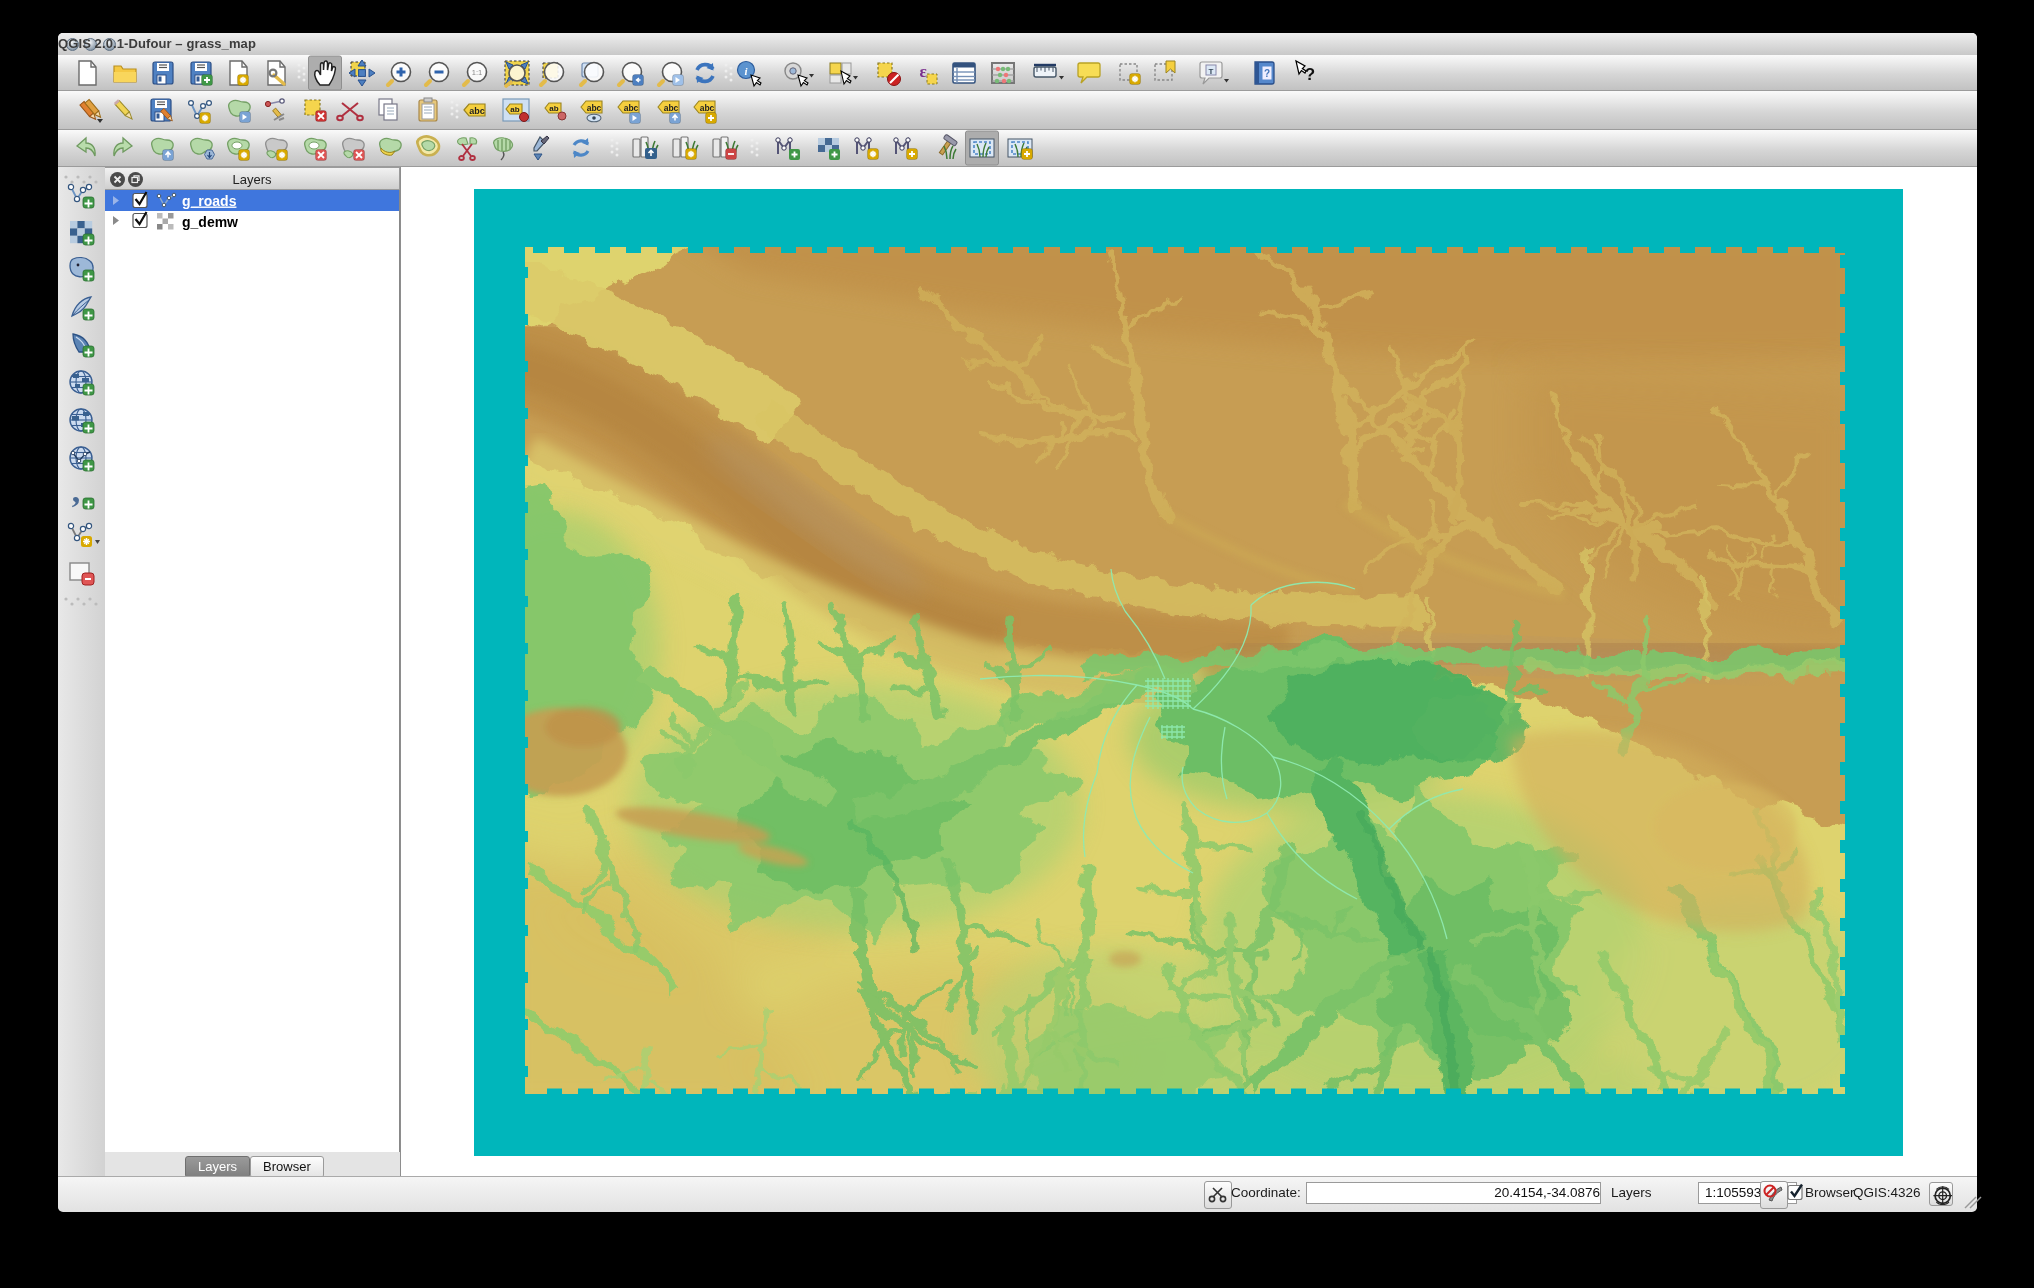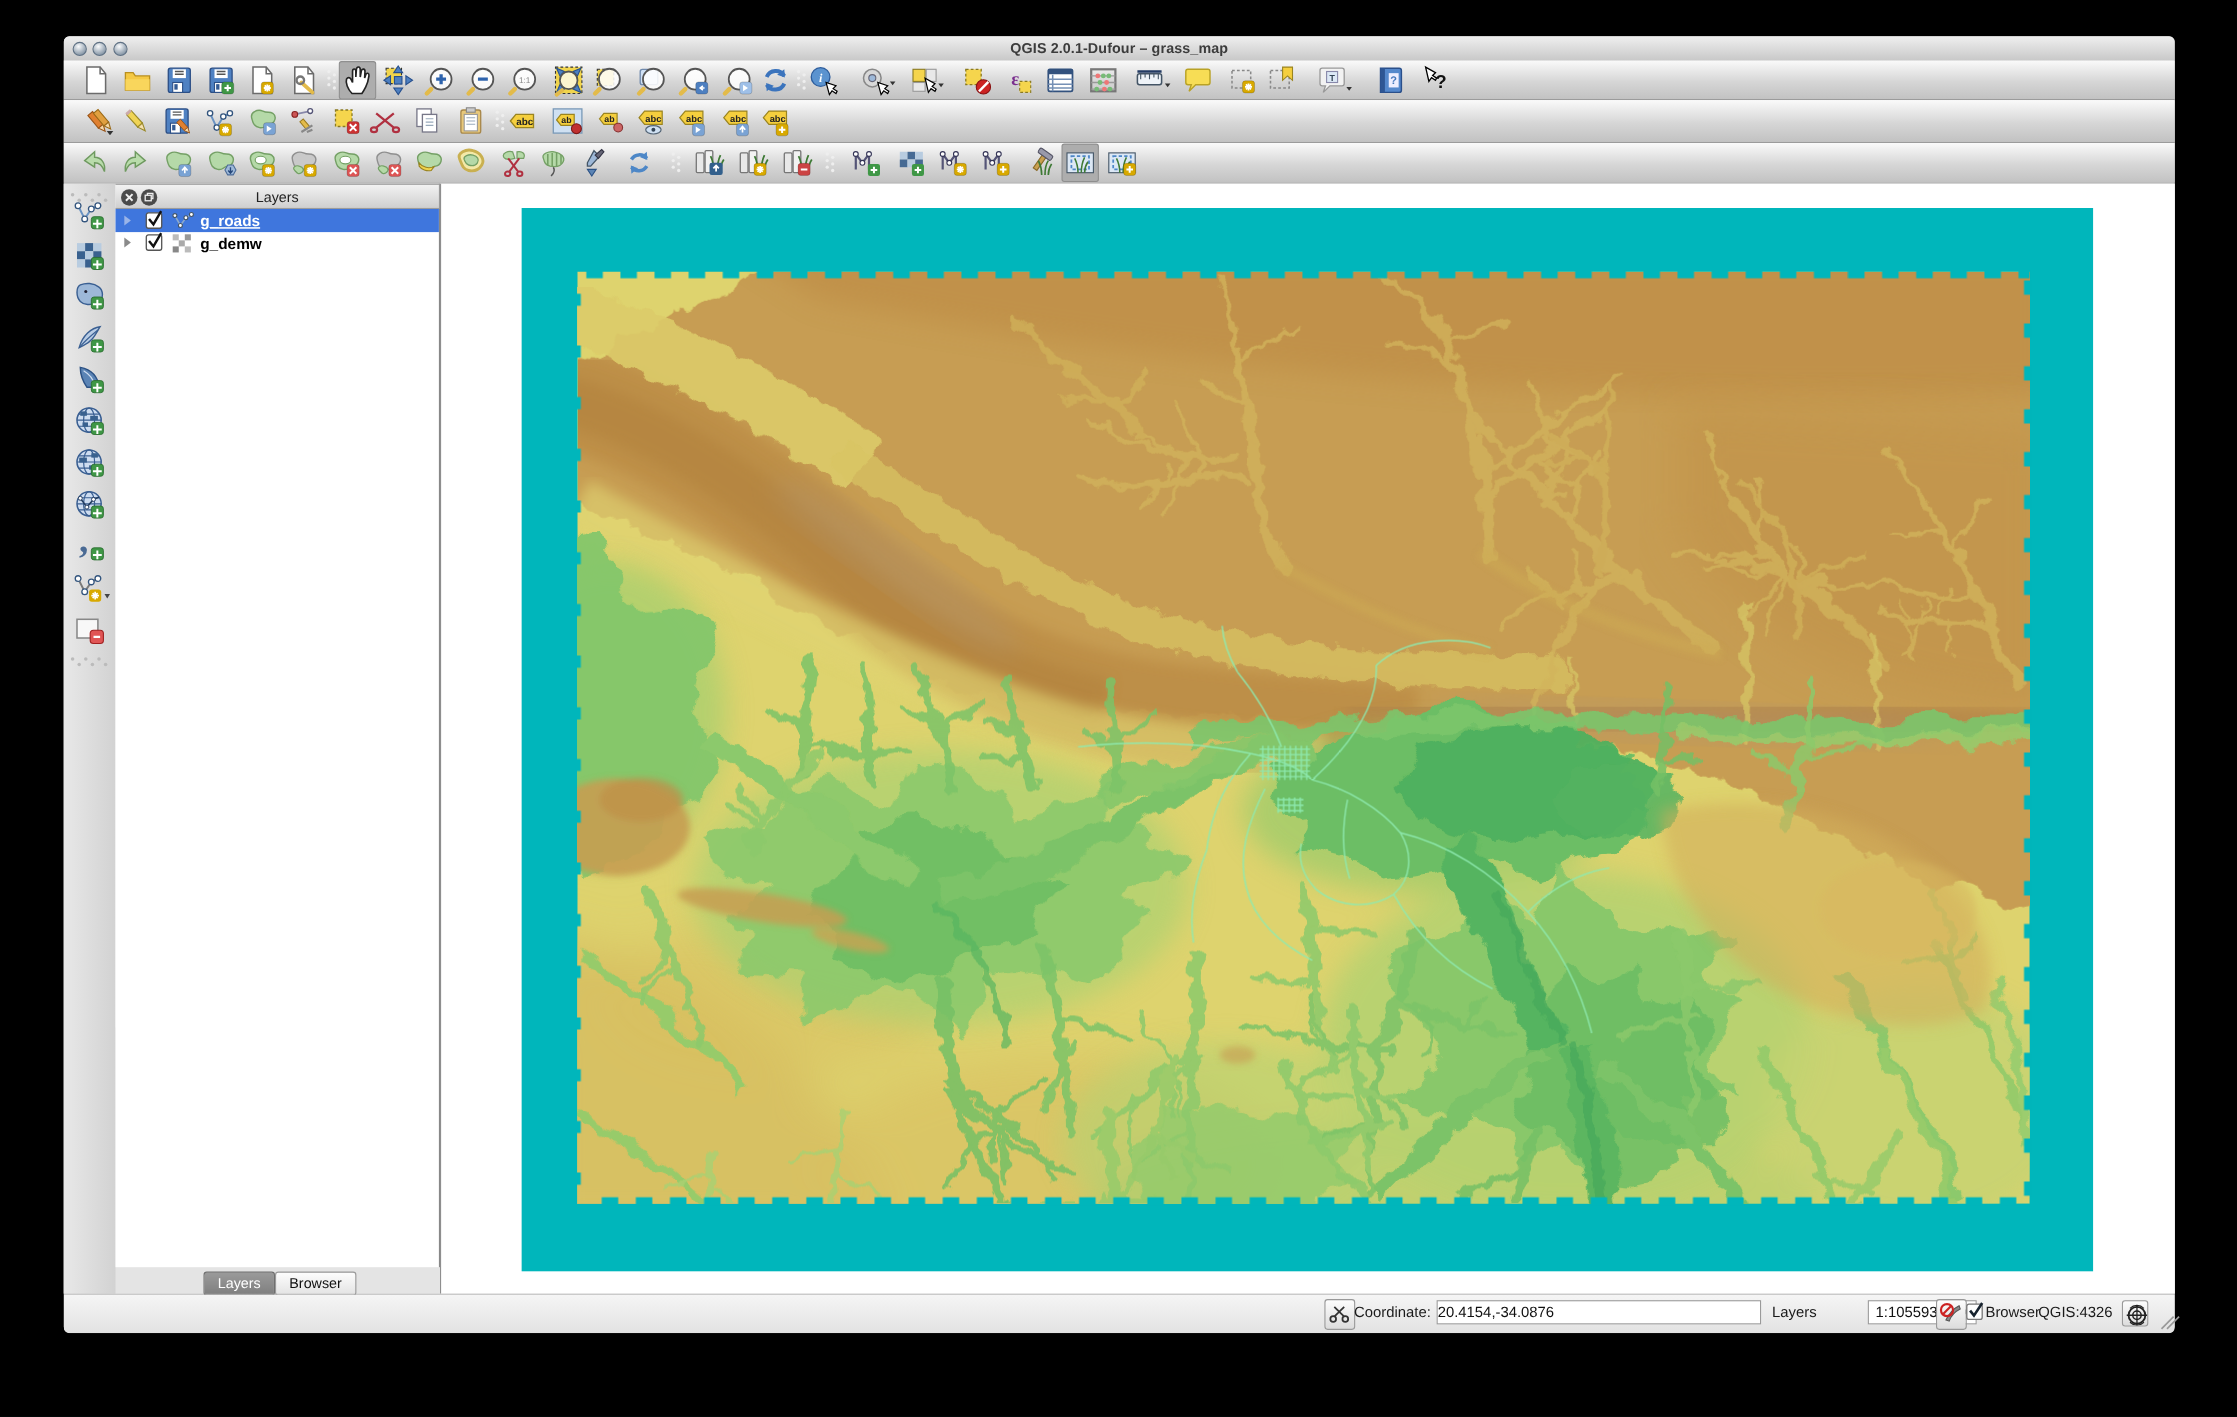--- a/index.html
+++ b/index.html
@@ -1,17 +1,17 @@
 <!DOCTYPE html>
 <html><head><meta charset="utf-8"><style>html,body{margin:0;padding:0;width:2034px;height:1288px;background:#000;font-family:"Liberation Sans",sans-serif;overflow:hidden}
 .abs{position:absolute}
 #win{position:absolute;left:58px;top:33px;width:1919px;height:1178px;background:#ececec;border-radius:5px;}
 #titlebar{position:absolute;left:0;top:0;width:100%;height:22px;background:linear-gradient(#efefef,#d4d4d4 70%,#c8c8c8);border-bottom:1px solid #8e8e8e;border-radius:5px 5px 0 0}
 .tl{position:absolute;top:5px;width:13px;height:13px;border-radius:50%;background:radial-gradient(circle at 40% 30%,#fafbfc,#aeb9c4 50%,#64788c);border:1px solid #5f7184;box-sizing:border-box}
-#title{position:absolute;width:100%;text-align:center;top:3px;font-size:13px;font-weight:bold;color:#3c3c3c;letter-spacing:0.1px}
+#title{position:absolute;width:100%;top:3px;font-size:13px;font-weight:bold;color:#3c3c3c;letter-spacing:0.1px}
 .toolrow{position:absolute;left:0;width:100%;background:linear-gradient(#fafafa,#d6d6d6 55%,#c2c2c2);border-bottom:1px solid #9b9b9b}
 #mainarea{position:absolute;left:0;top:134px;width:100%;height:1009px;background:#e4e4e4}
 #lefttool{position:absolute;left:0;top:134px;width:47px;height:1009px;background:linear-gradient(90deg,#e8e8e8,#d2d2d2)}
 #panel{position:absolute;left:47px;top:134px;width:295px;height:767px;background:#ececec}
 #panelhdr{position:absolute;left:0;top:0;width:100%;height:23px;background:linear-gradient(#f2f2f2,#cfcfcf);border:1px solid #9b9b9b;border-left:none;box-sizing:border-box;}
 #panelhdr .t{position:absolute;width:100%;text-align:center;top:4px;font-size:13px;color:#222}
 .pbtn{position:absolute;top:4px;width:15px;height:15px;border-radius:50%;background:#555;color:#eee;}
 #layerlist{position:absolute;left:0;top:23px;width:294px;height:962px;background:#fff;border-right:1px solid #888}
 .lrow{position:absolute;left:0;width:100%;height:21px;font-size:13px;font-weight:bold}
 #tabs{position:absolute;left:80px;top:989px;height:20px;display:flex}
@@ -1151,21 +1151,21 @@
     <div id="statusbar">
       <div class="sbtn" style="left:1146px;top:4px"><svg width="26" height="26">
           <g stroke="#333" stroke-width="1.6" fill="none">
             <line x1="8" y1="6" x2="17" y2="15"></line>
             <line x1="17" y1="6" x2="8" y2="15"></line>
             <circle cx="7" cy="17" r="2.6"></circle>
             <circle cx="18" cy="17" r="2.6"></circle>
           </g>
         </svg></div>
       <div class="abs" style="left:1173px;top:8px">Coordinate:</div>
-      <div class="field" style="left:1248px;top:5px;width:293px;height:20px;text-align:left;line-height:20px">20.4154,-34.0876</div>
+      <div class="field" style="left:1248px;top:5px;width:293px;height:20px;text-align:right;line-height:20px">20.4154,-34.0876</div>
       <div class="abs" style="left:1553px;top:8px">Layers</div>
       <div class="field" style="left:1640px;top:5px;width:97px;height:20px;line-height:20px"><span style="padding-left:6px">1:105593</span><span style="position:absolute;right:1px;top:1px;width:16px;height:16px;background:linear-gradient(#fdfdfd,#dcdcdc);border-left:1px solid #aaa"><svg width="16" height="16">
             <path d="M4,6.5 L12,6.5 L8,11 Z" fill="#444"></path>
           </svg></span></div>
       <div class="sbtn" style="left:1702px;top:4px"><svg width="26" height="26">
           <path d="M8,18 C12,10 16,7 20,5 L21,8 C17,10 13,13 11,19 Z" fill="#8a8a8a" stroke="#555" stroke-width="1"></path>
           <circle cx="9" cy="9" r="5.5" fill="none" stroke="#cc2222" stroke-width="2"></circle>
           <line x1="5.5" y1="12.5" x2="12.5" y2="5.5" stroke="#cc2222" stroke-width="2"></line>
         </svg></div>
       <div class="abs" style="left:1729px;top:6px"><svg width="18" height="18">

